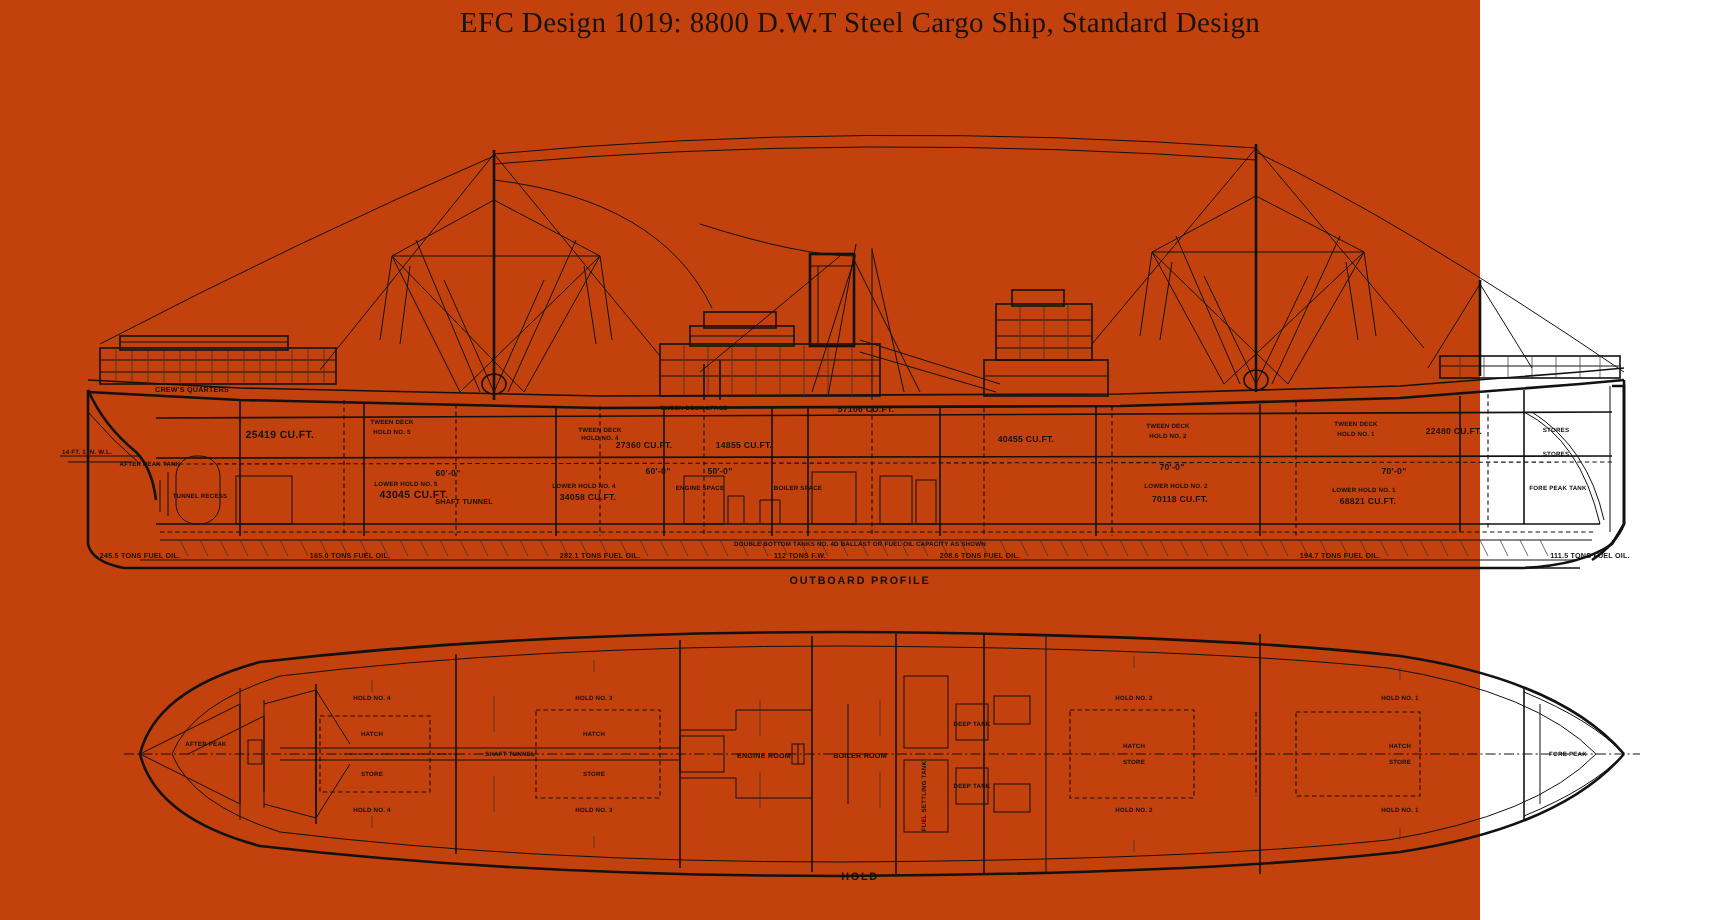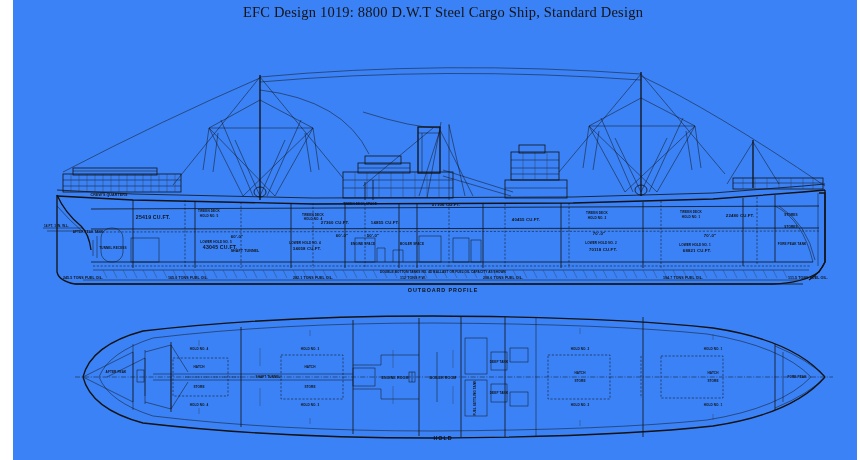--- a/index.html
+++ b/index.html
@@ -10,24 +10,23 @@
   body {
     width: 860px;
     height: 460px;
     overflow: hidden;
     font-family: "Liberation Serif", serif;
     color: #1a1a1a;
     position: relative;
   }
   #page {
     position: relative;
-    width: 844px;
+    width: 740px;
     height: 460px;
-    background: #3b82f6;
-    margin-left: 13px;
+    background: #c2410c;
   }
   #title {
     position: absolute;
     top: 4px;
     left: 0;
     width: 860px;
     text-align: center;
     font-family: "Liberation Serif", serif;
     font-size: 14.5px;
     letter-spacing: 0.2px;

